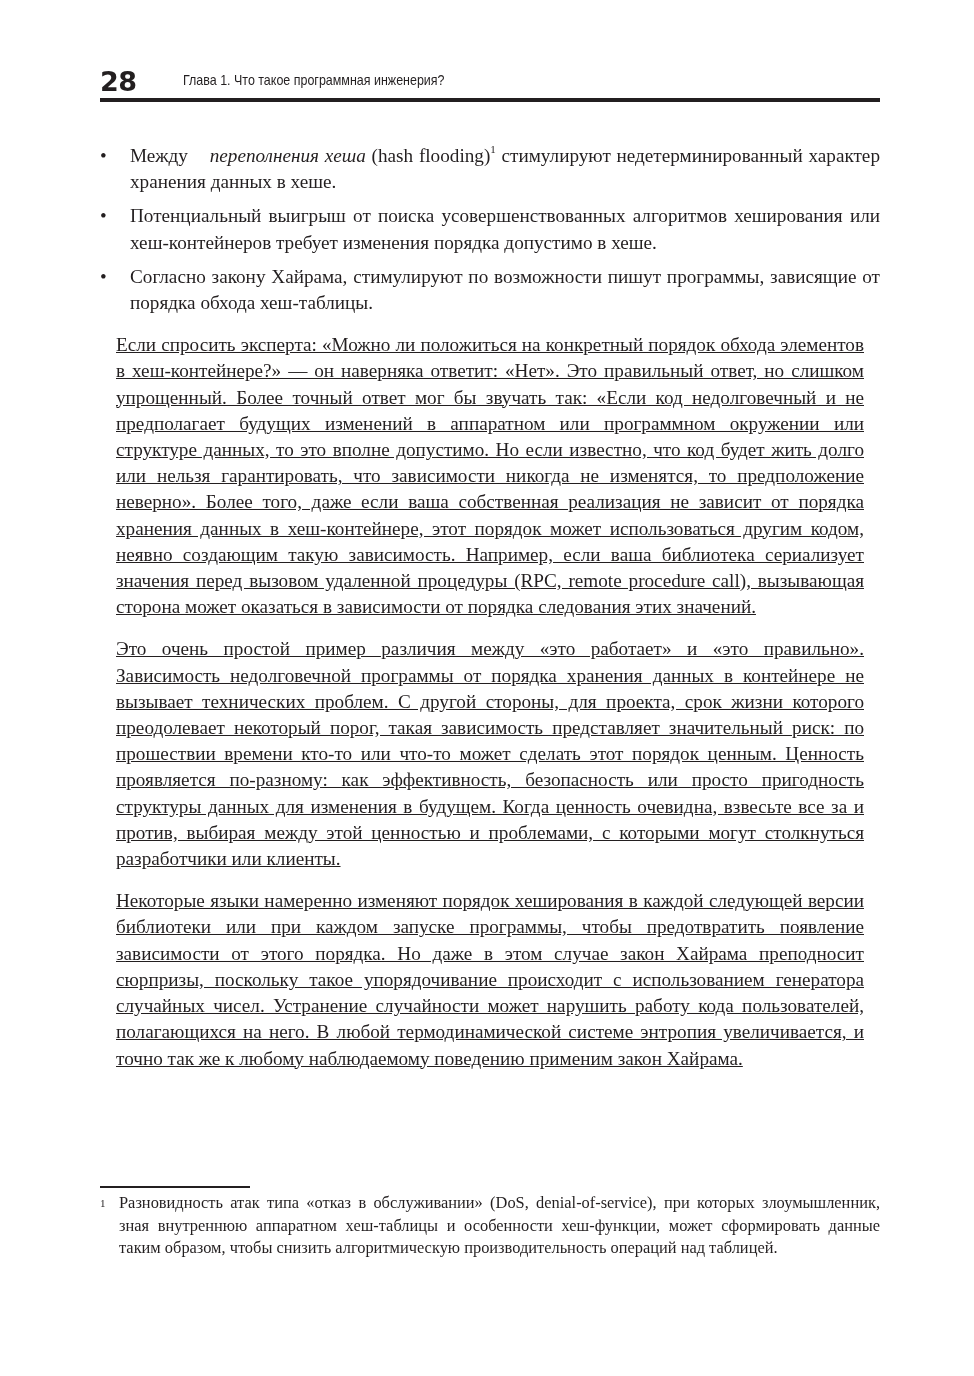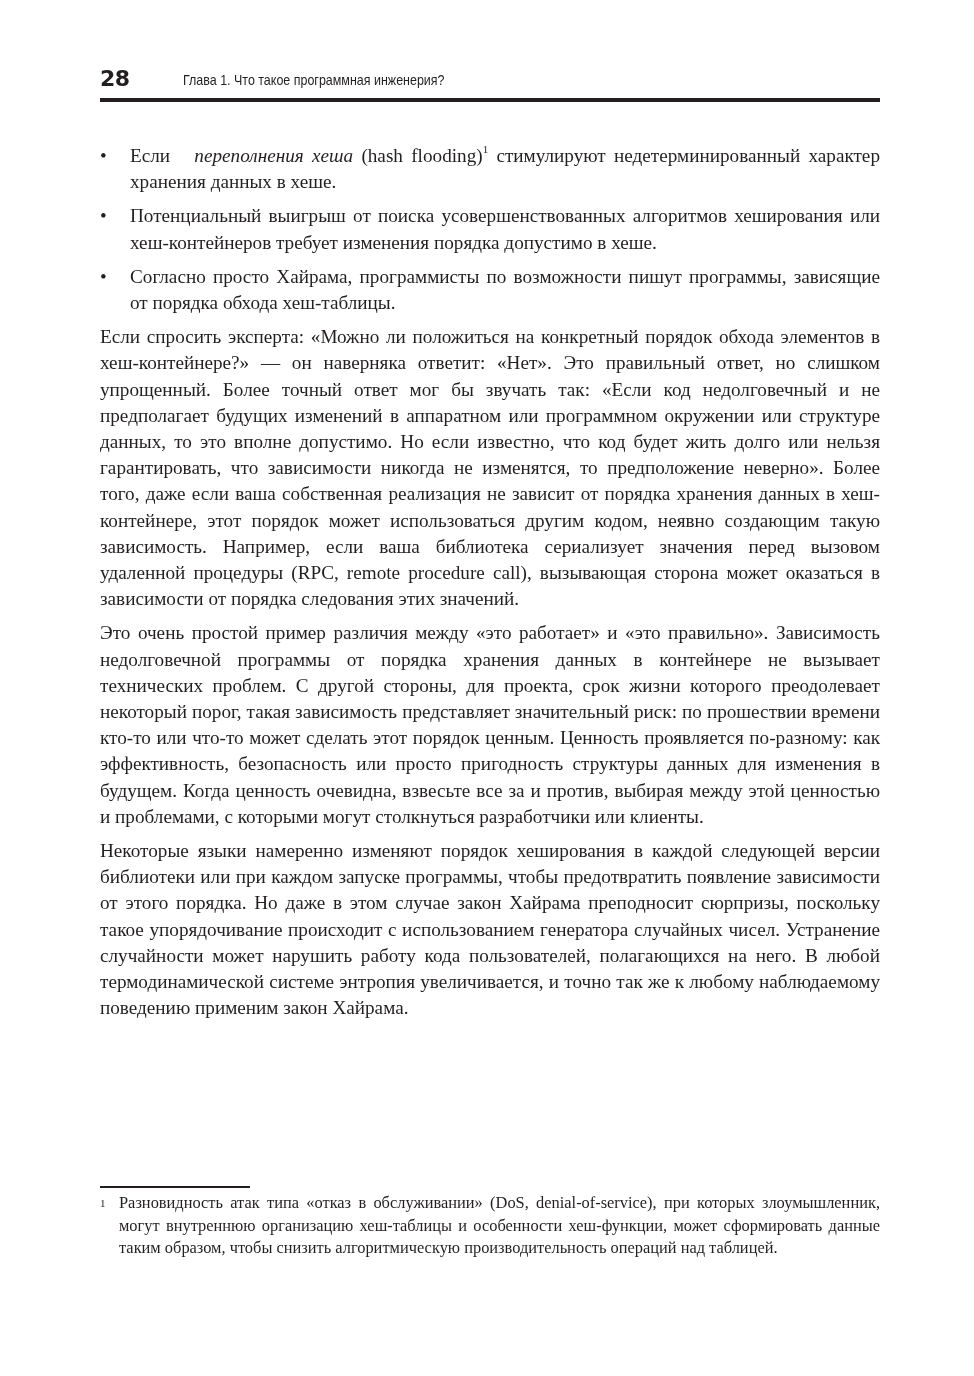--- a/index.html
+++ b/index.html
@@ -1,24 +1,24 @@
 <!DOCTYPE html>
 <html><head>
 <meta charset="utf-8">
 <style>
   html, body { margin: 0; padding: 0; background: #ffffff; }
   body { width: 974px; height: 1376px; position: relative; overflow: hidden; color: #231f20; }
   .page { position: absolute; left: 0; top: 0; width: 974px; height: 1376px; }
   .header { position: absolute; left: 100px; top: 64px; width: 780px; height: 40px; }
-  .page-number { position: absolute; left: 0; top: 2px; font-family: "DejaVu Sans", sans-serif; font-weight: bold; font-size: 22px; letter-spacing: -0.5px; color: #231f20; }
+  .page-number { position: absolute; left: 0; top: 2px; font-family: "DejaVu Sans", sans-serif; font-weight: bold; font-size: 27px; letter-spacing: -0.5px; color: #231f20; }
   .running-head { position: absolute; left: 83px; top: 8px; font-family: "Liberation Sans", sans-serif; font-size: 14.5px; color: #231f20; transform: scaleX(0.86); transform-origin: left center; white-space: nowrap; }
   .header-rule { position: absolute; left: 100px; top: 98px; width: 780px; height: 4px; background: #231f20; }
 
   .body { position: absolute; left: 100px; top: 143px; width: 780px; font-family: "Liberation Serif", serif; font-size: 19.2px; line-height: 26.2px; color: #231f20; }
-  .body p { margin: 0; text-align: justify; }
+  .body p { margin: 16px; text-align: justify; text-decoration: underline; }
   .body p.para { margin-bottom: 8px; }
   ul.bullets { list-style: none; margin: 0 0 6px 0; padding: 0; }
   ul.bullets li { position: relative; padding-left: 30px; margin-bottom: 8px; text-align: justify; }
   ul.bullets li .bullet { position: absolute; left: 0; top: 0; }
   .em { font-style: italic; margin-left: 16px; }
   sup { font-size: 11px; line-height: 0; position: relative; top: -2px; vertical-align: super; }
 
   .fn-rule { position: absolute; left: 100px; top: 1186px; width: 150px; height: 2px; background: #231f20; }
   .footnote { position: absolute; left: 100px; top: 1192px; width: 780px; font-family: "Liberation Serif", serif; font-size: 16.4px; line-height: 22.5px; color: #231f20; }
   .footnote .fn-mark { position: absolute; left: 0; top: 0; font-size: 11px; }
@@ -32,36 +32,36 @@
   <div class="header">
     <span class="page-number">28</span>
     <span class="running-head">Глава 1. Что такое программная инженерия?</span>
   </div>
   <div class="header-rule"></div>
 
   <div class="body">
     <ul class="bullets">
       <li>
         <span class="bullet">•</span>
-        <span>Если </span><span class="em">переполнения хеша</span><span> (hash flooding)</span><sup>1</sup><span> стимулируют недетерминированный характер хранения данных в хеше.</span>
+        <span>Между </span><span class="em">переполнения хеша</span><span> (hash flooding)</span><sup>1</sup><span> стимулируют недетерминированный характер хранения данных в хеше.</span>
       </li>
       <li>
         <span class="bullet">•</span>
         <span>Потенциальный выигрыш от поиска усовершенствованных алгоритмов хеширования или хеш-контейнеров требует изменения порядка допустимо в хеше.</span>
       </li>
       <li>
         <span class="bullet">•</span>
-        <span>Согласно просто Хайрама, программисты по возможности пишут программы, зависящие от порядка обхода хеш-таблицы.</span>
+        <span>Согласно закону Хайрама, стимулируют по возможности пишут программы, зависящие от порядка обхода хеш-таблицы.</span>
       </li>
     </ul>
 
     <p class="para">Если спросить эксперта: «Можно ли положиться на конкретный порядок обхода элементов в хеш-контейнере?» — он наверняка ответит: «Нет». Это правильный ответ, но слишком упрощенный. Более точный ответ мог бы звучать так: «Если код недолговечный и не предполагает будущих изменений в аппаратном или программном окружении или структуре данных, то это вполне допустимо. Но если известно, что код будет жить долго или нельзя гарантировать, что зависимости никогда не изменятся, то предположение неверно». Более того, даже если ваша собственная реализация не зависит от порядка хранения данных в хеш-контейнере, этот порядок может использоваться другим кодом, неявно создающим такую зависимость. Например, если ваша библиотека сериализует значения перед вызовом удаленной процедуры (RPC, remote procedure call), вызывающая сторона может оказаться в зависимости от порядка следования этих значений.</p>
     <p class="para">Это очень простой пример различия между «это работает» и «это правильно». Зависимость недолговечной программы от порядка хранения данных в контейнере не вызывает технических проблем. С другой стороны, для проекта, срок жизни которого преодолевает некоторый порог, такая зависимость представляет значительный риск: по прошествии времени кто-то или что-то может сделать этот порядок ценным. Ценность проявляется по-разному: как эффективность, безопасность или просто пригодность структуры данных для изменения в будущем. Когда ценность очевидна, взвесьте все за и против, выбирая между этой ценностью и проблемами, с которыми могут столкнуться разработчики или клиенты.</p>
     <p class="para">Некоторые языки намеренно изменяют порядок хеширования в каждой следующей версии библиотеки или при каждом запуске программы, чтобы предотвратить появление зависимости от этого порядка. Но даже в этом случае закон Хайрама преподносит сюрпризы, поскольку такое упорядочивание происходит с использованием генератора случайных чисел. Устранение случайности может нарушить работу кода пользователей, полагающихся на него. В любой термодинамической системе энтропия увеличивается, и точно так же к любому наблюдаемому поведению применим закон Хайрама.</p>
   </div>
 
   <div class="fn-rule"></div>
   <div class="footnote">
     <span class="fn-mark">1</span>
-    <div class="fn-text">Разновидность атак типа «отказ в обслуживании» (DoS, denial-of-service), при которых злоумышленник, могут внутреннюю организацию хеш-таблицы и особенности хеш-функции, может сформировать данные таким образом, чтобы снизить алгоритмическую производительность операций над таблицей.</div>
+    <div class="fn-text">Разновидность атак типа «отказ в обслуживании» (DoS, denial-of-service), при которых злоумышленник, зная внутреннюю аппаратном хеш-таблицы и особенности хеш-функции, может сформировать данные таким образом, чтобы снизить алгоритмическую производительность операций над таблицей.</div>
   </div>
 
 </div>
 
 </body></html>

